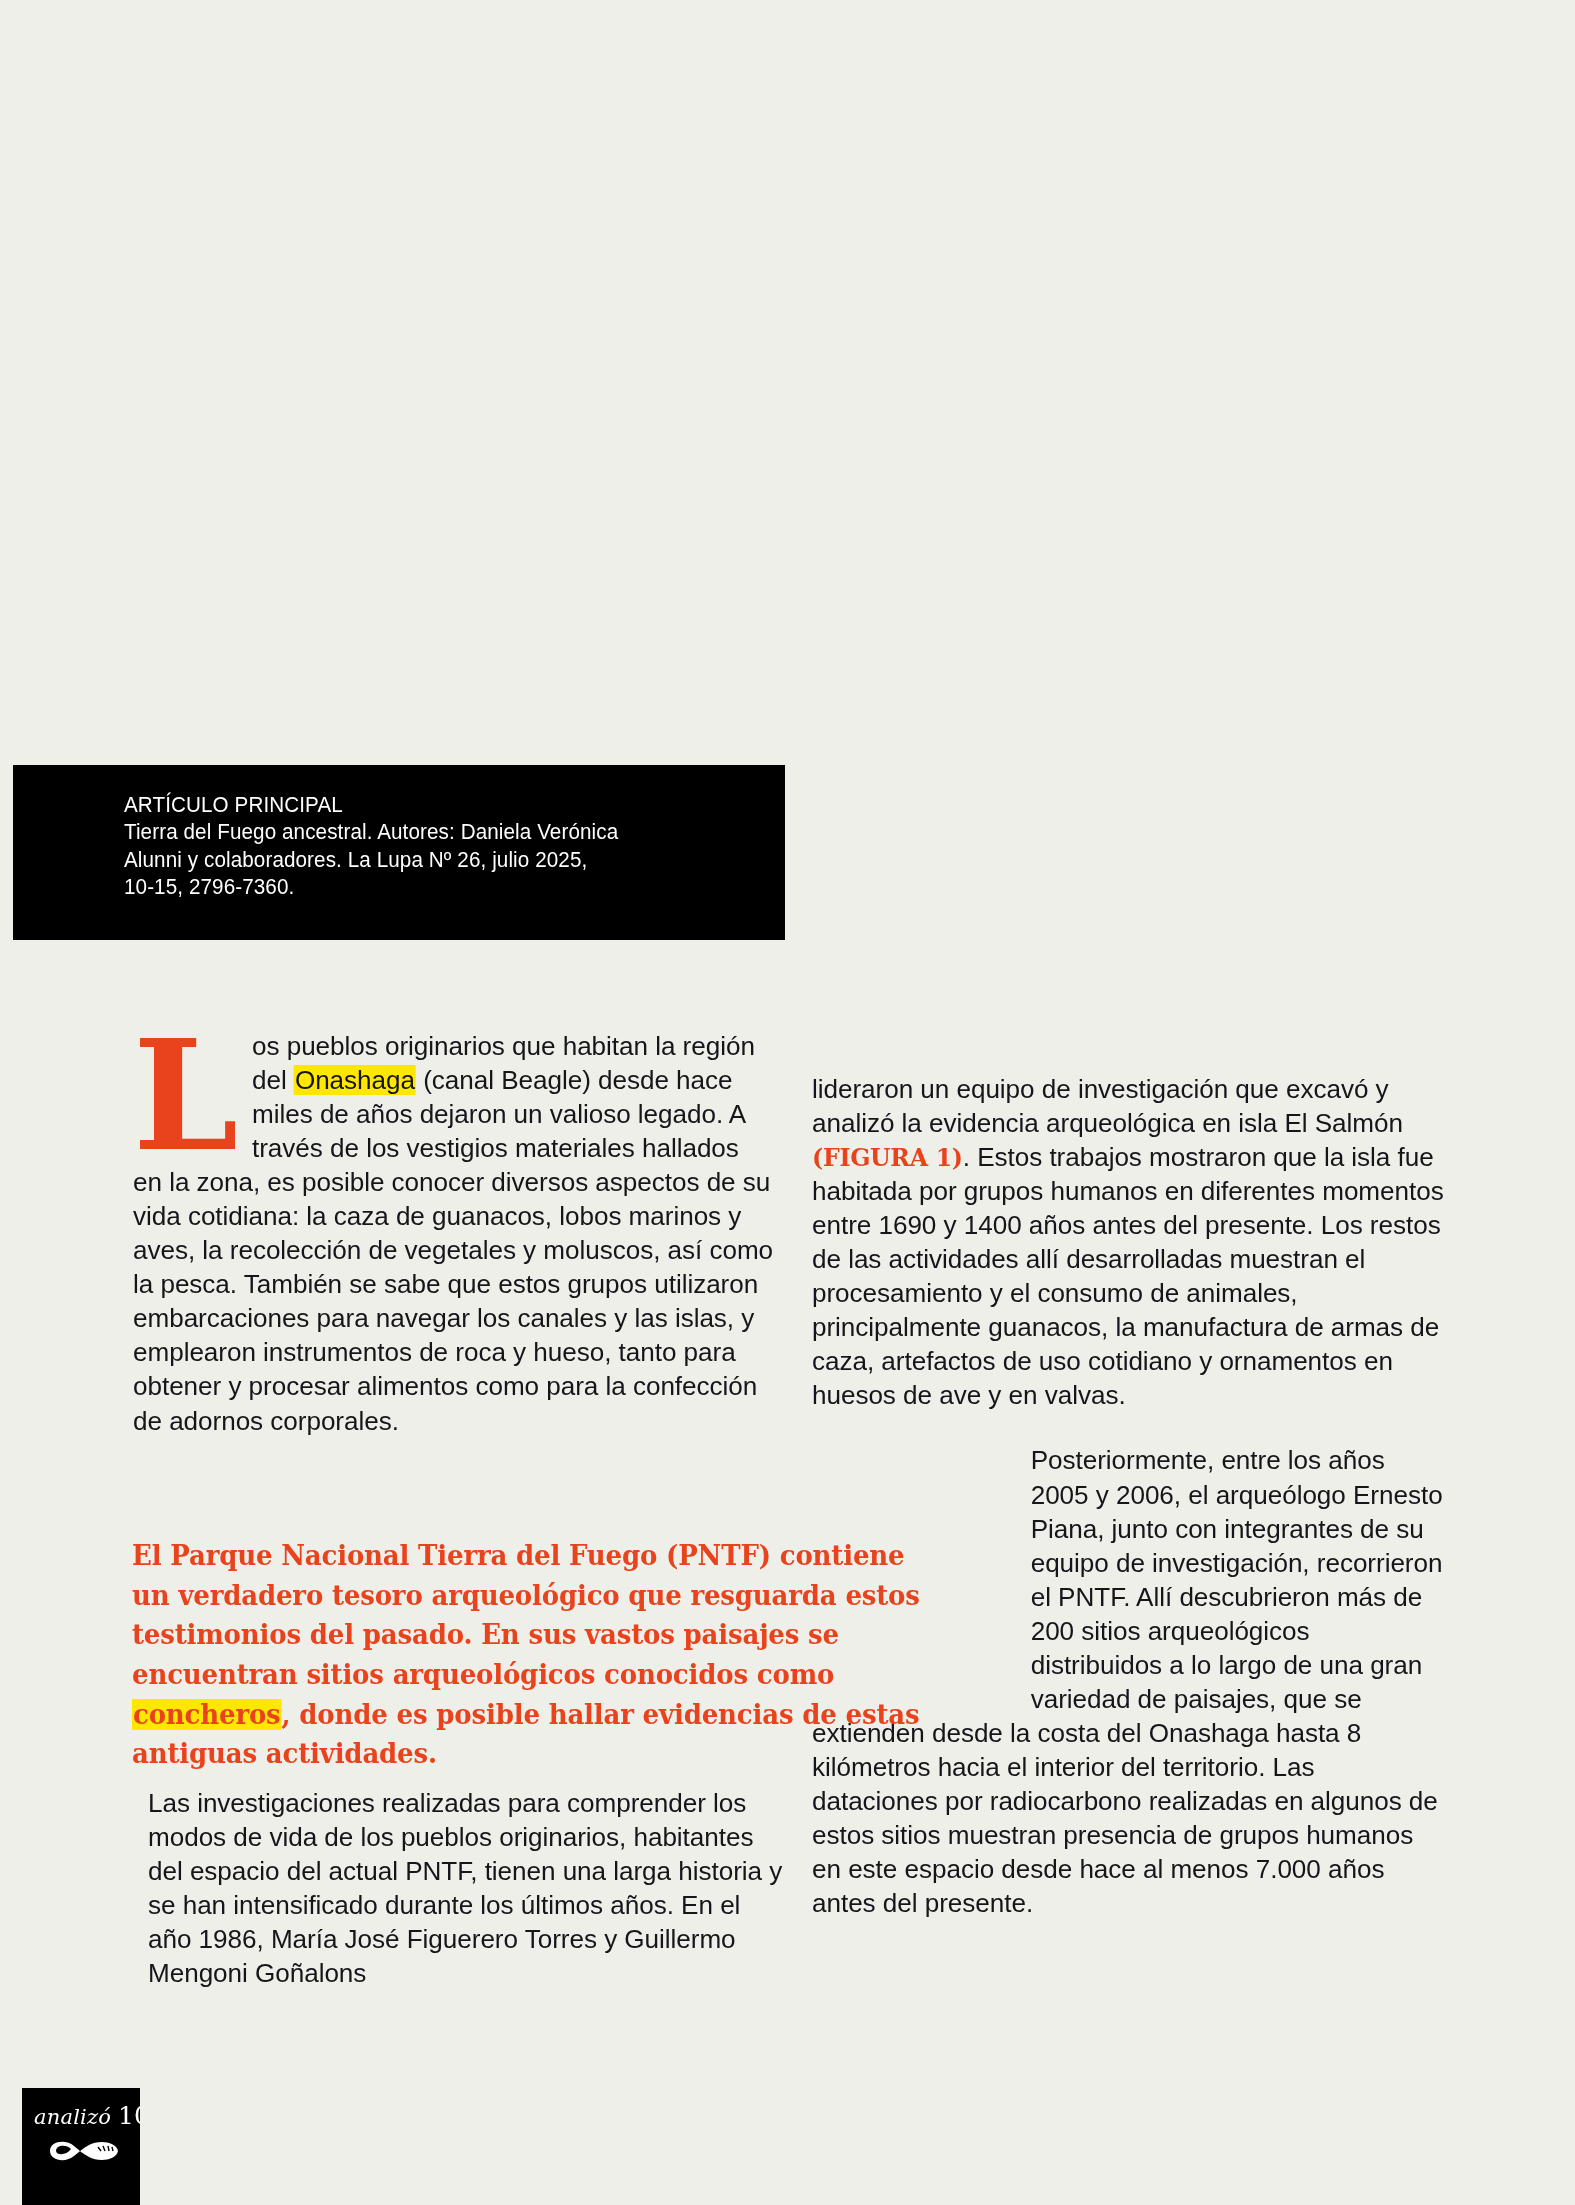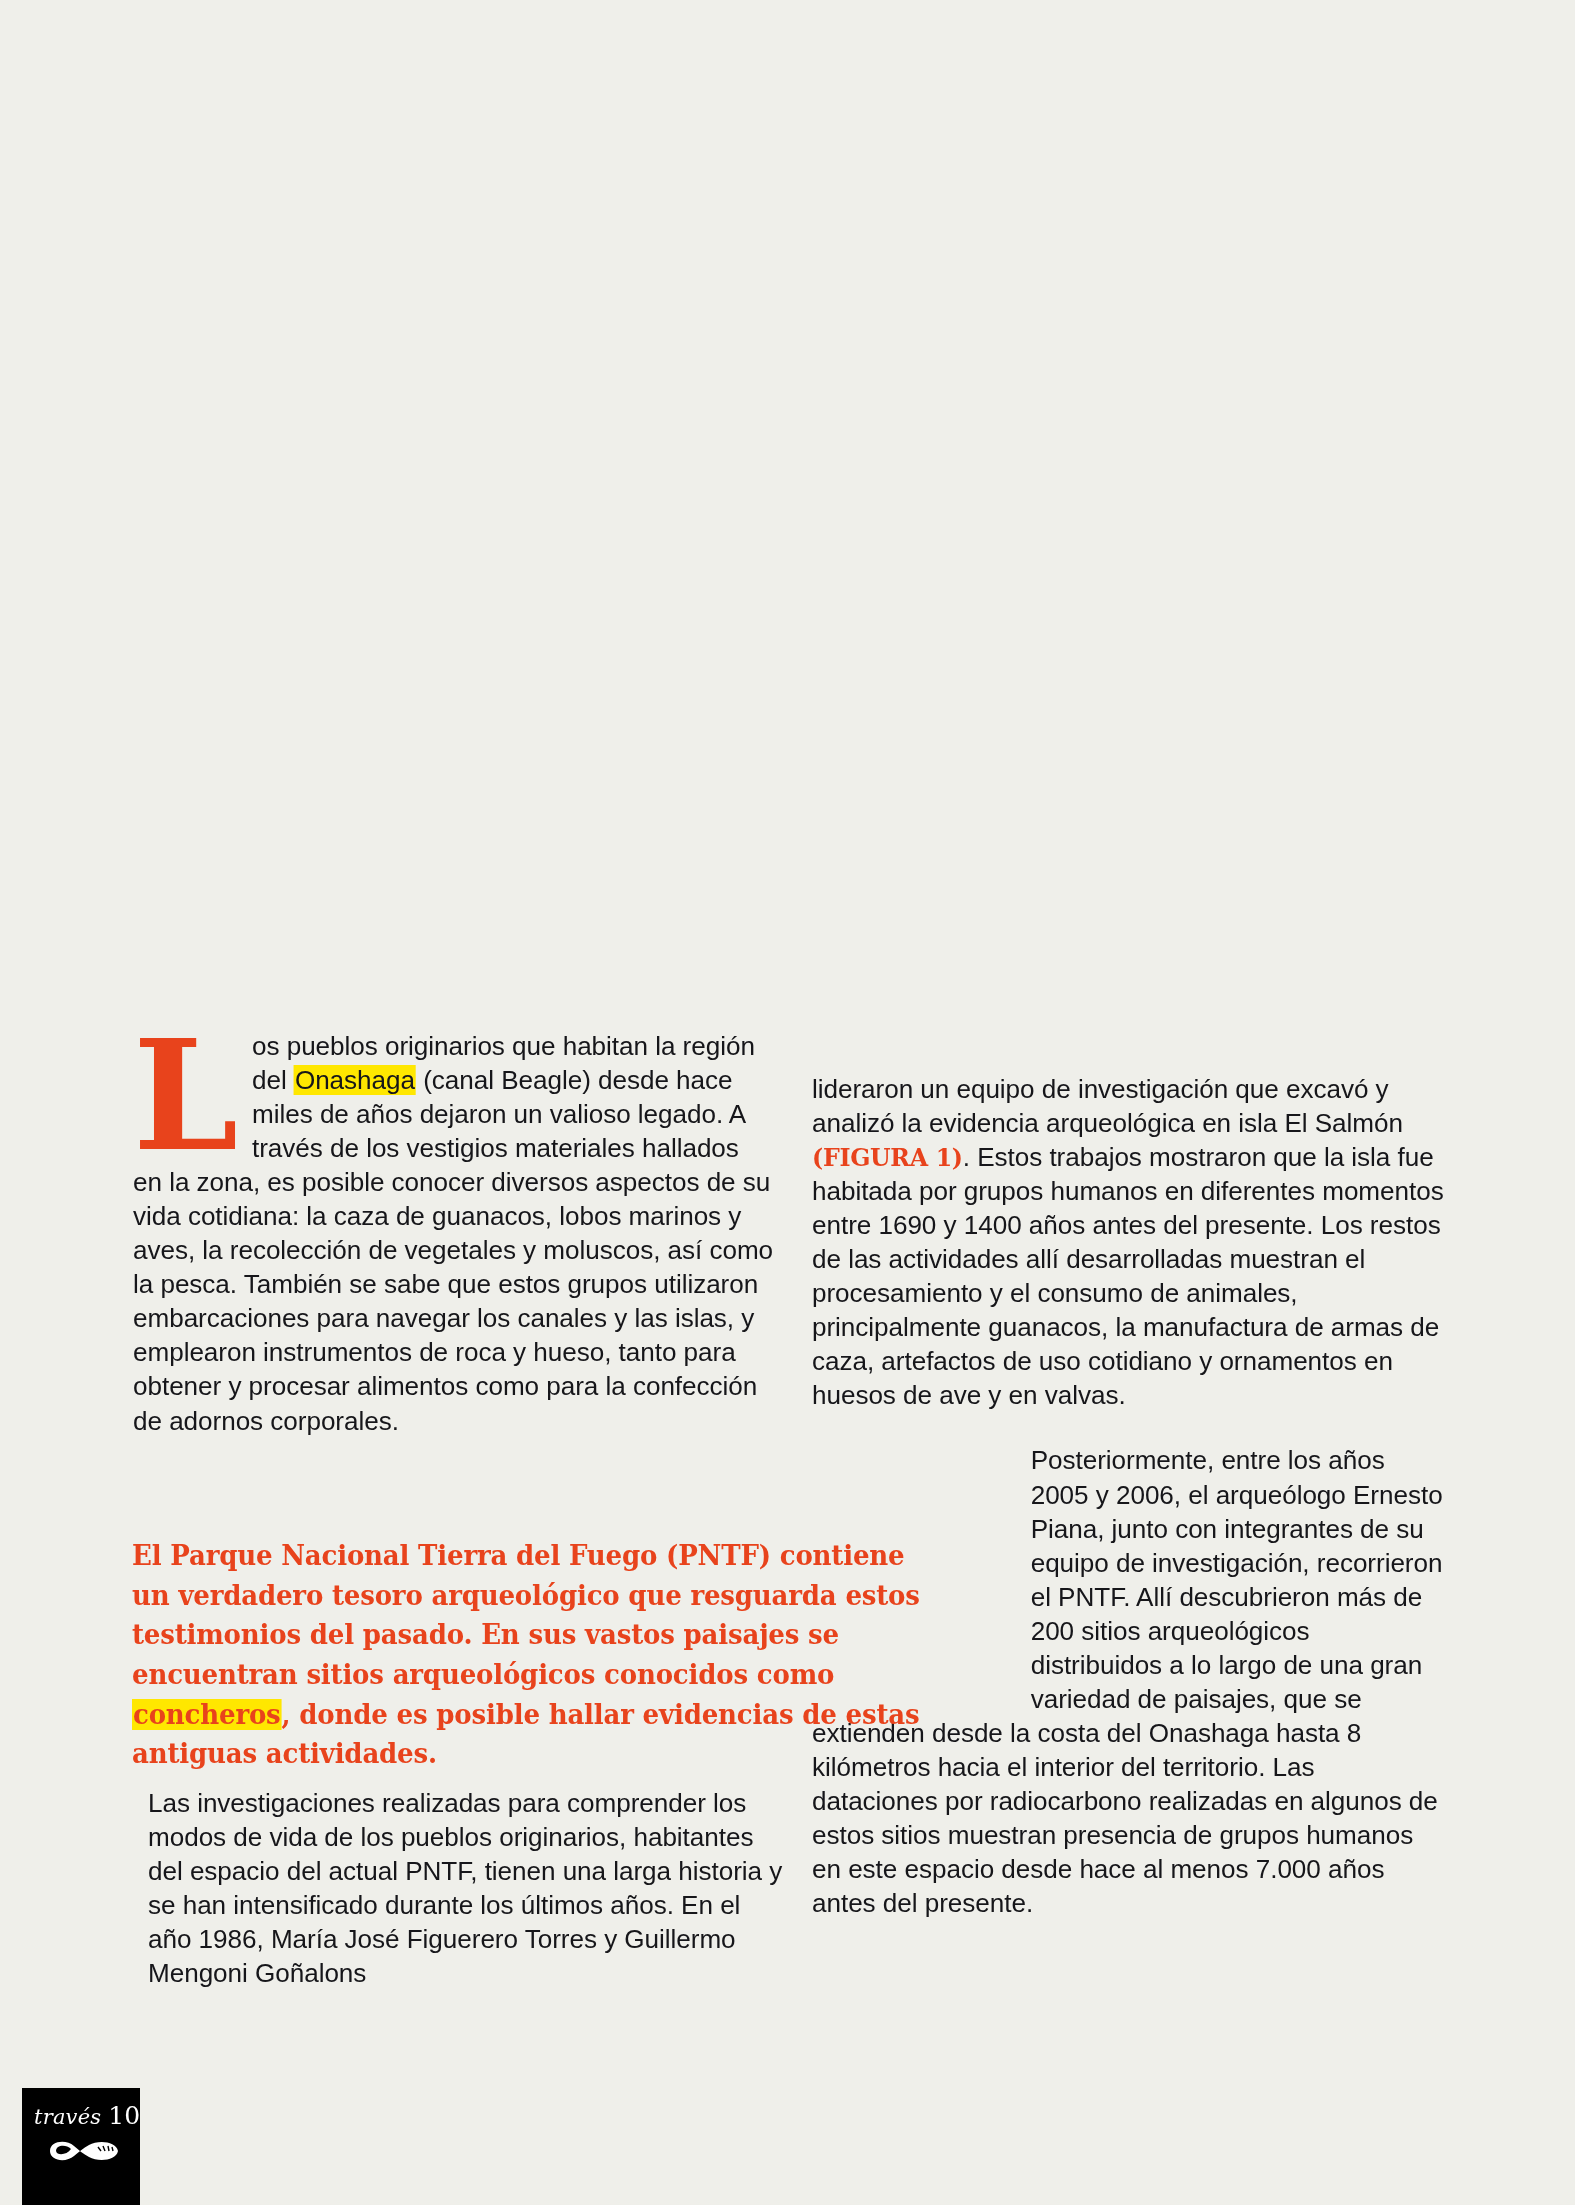--- a/index.html
+++ b/index.html
@@ -184,40 +184,48 @@
     width: 76px;
     height: 30px;
   }
 </style>
 </head>
 <body>
 
 <div class="page">
 
 
+  <div class="citebox">
+    <div class="cite-inner">
+      <p class="cite-label">ARTÍCULO PRINCIPAL</p>
+      <p class="cite-body">Tierra del Fuego ancestral. Autores: Daniela Verónica
+Alunni y colaboradores. La Lupa Nº 26, julio 2025,
+10-15, 2796-7360.</p>
+    </div>
+  </div>
 
   <div class="col col-left">
     <p><span class="dropcap">L</span><span>os pueblos originarios que habitan la región del </span><mark class="hl">Onashaga</mark><span> (canal Beagle) desde hace miles de años dejaron un valioso legado. A través de los vestigios materiales hallados en la zona, es posible conocer diversos aspectos de su vida cotidiana: la caza de guanacos, lobos marinos y aves, la recolección de vegetales y moluscos, así como la pesca. También se sabe que estos grupos utilizaron embarcaciones para navegar los canales y las islas, y emplearon instrumentos de roca y hueso, tanto para obtener y procesar alimentos como para la confección de adornos corporales.</span></p>
   </div>
 
   <div class="pullquote">
     <p><span>El Parque Nacional Tierra del Fuego (PNTF) contiene un verdadero tesoro arqueológico que resguarda estos testimonios del pasado. En sus vastos paisajes se encuentran sitios arqueológicos conocidos como </span><mark class="hl">concheros</mark><span>, donde es posible hallar evidencias de estas antiguas actividades.</span></p>
   </div>
 
   <div class="col" style="left:148px; top:1786px; width:650px;">
     <p>Las investigaciones realizadas para comprender los modos de vida de los pueblos originarios, habitantes del espacio del actual PNTF, tienen una larga historia y se han intensificado durante los últimos años. En el año 1986, María José Figuerero Torres y Guillermo Mengoni Goñalons</p>
   </div>
 
   <div class="col col-right">
     <p><span>lideraron un equipo de investigación que excavó y analizó la evidencia arqueológica en isla El Salmón </span><span class="figref">(FIGURA 1)</span><span>. Estos trabajos mostraron que la isla fue habitada por grupos humanos en diferentes momentos entre 1690 y 1400 años antes del presente. Los restos de las actividades allí desarrolladas muestran el procesamiento y el consumo de animales, principalmente guanacos, la manufactura de armas de caza, artefactos de uso cotidiano y ornamentos en huesos de ave y en valvas.</span></p>
     <p><span class="wrap-shim"></span><span>Posteriormente, entre los años 2005 y 2006, el arqueólogo Ernesto Piana, junto con integrantes de su equipo de investigación, recorrieron el PNTF. Allí descubrieron más de 200 sitios arqueológicos distribuidos a lo largo de una gran variedad de paisajes, que se extienden desde la costa del Onashaga hasta 8 kilómetros hacia el interior del territorio. Las dataciones por radiocarbono realizadas en algunos de estos sitios muestran presencia de grupos humanos en este espacio desde hace al menos 7.000 años antes del presente.</span></p>
   </div>
 
   <div class="pagebadge">
-    <div class="pagenum"><span>través</span> <span class="num">10</span></div>
+    <div class="pagenum"><span>analizó</span> <span class="num">10</span></div>
     <svg class="logo-mark" viewBox="0 0 76 30">
       <path d="M4 15 C4 5, 20 3, 28 10 C33 14, 37 18, 43 21 C52 26, 70 25, 72 15 C70 5, 52 4, 43 9 C37 12, 33 16, 28 20 C20 27, 4 25, 4 15 Z" fill="#ffffff"></path>
       <path d="M10 15 C10 9, 20 8, 25 13 C21 19, 11 20, 10 15 Z" fill="#000000"></path>
       <path d="M52 11 L55 15 M57 10 L59 15 M62 10 L63 15 M66 11 L67 15" stroke="#000000" stroke-width="1.4" fill="none"></path>
     </svg>
   </div>
 
 </div>
 
 </body></html>

